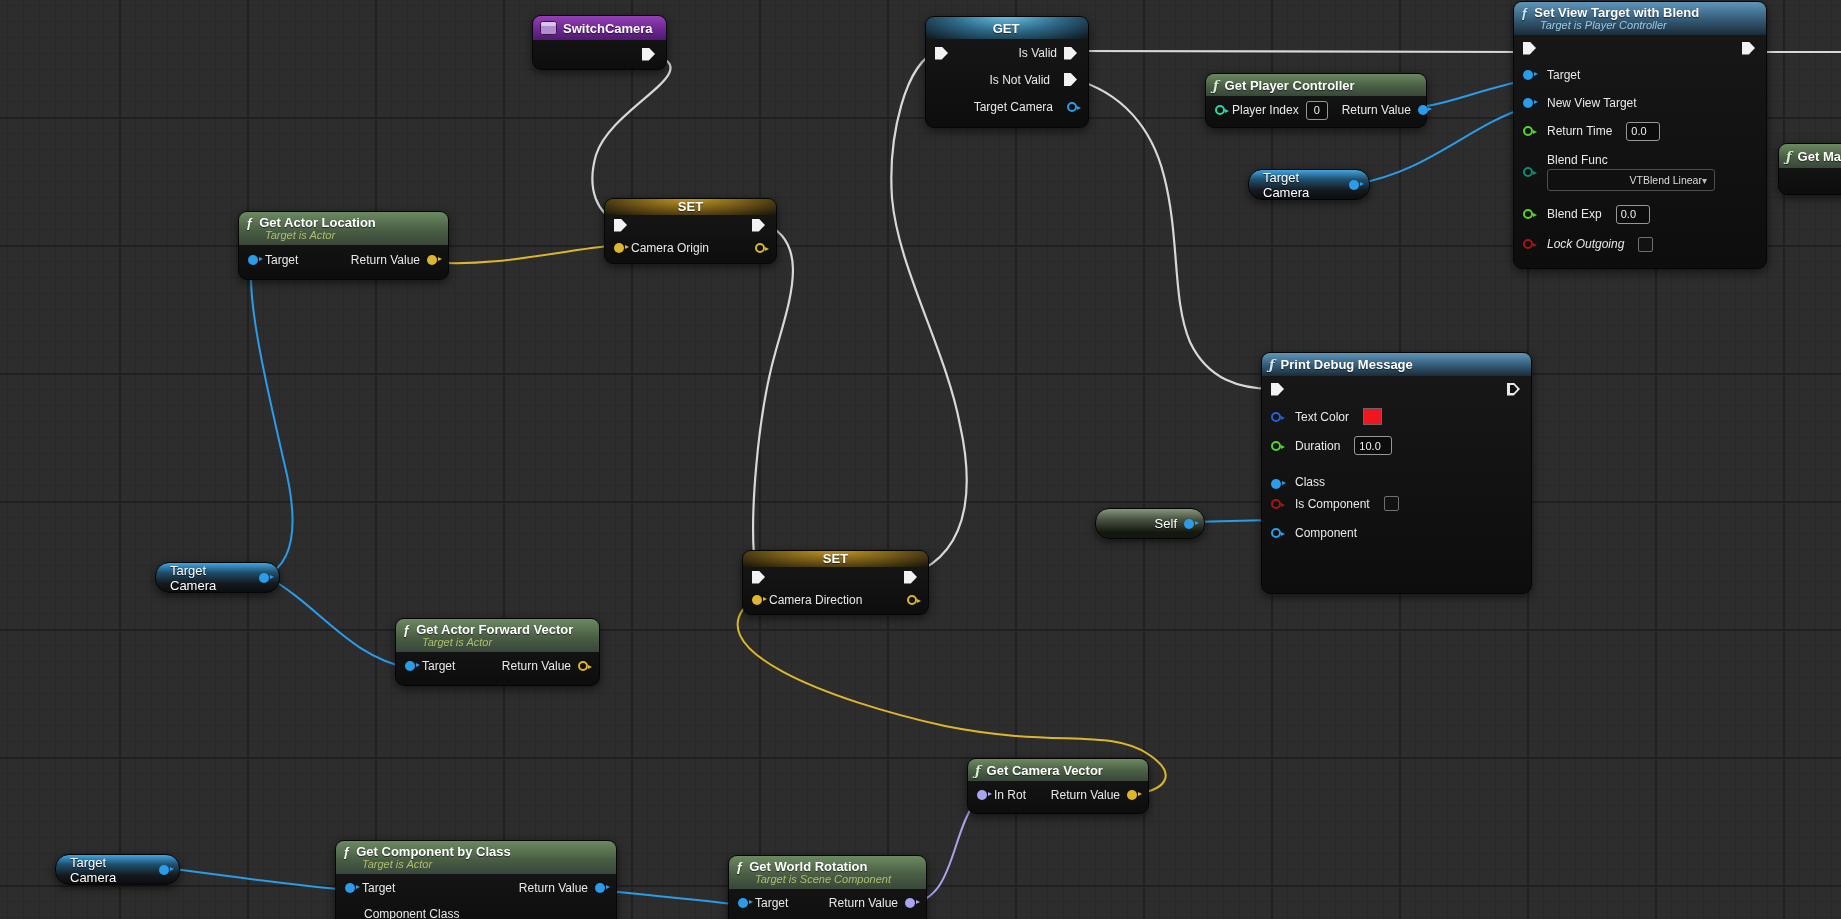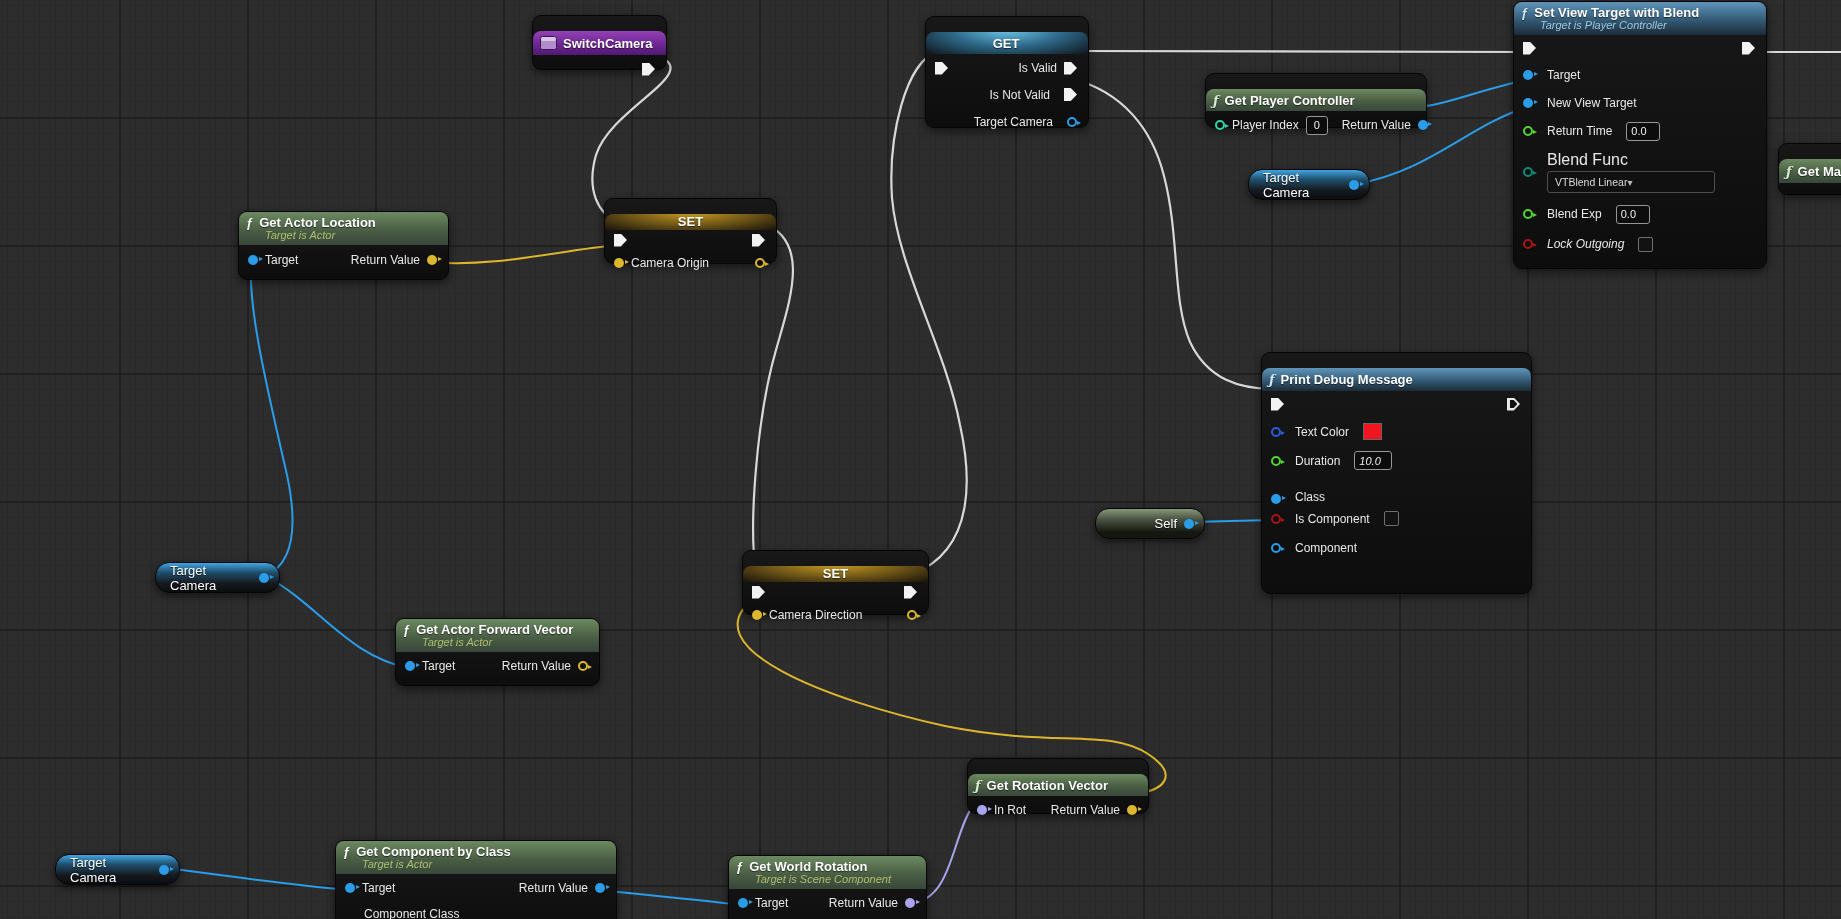--- a/index.html
+++ b/index.html
@@ -14,21 +14,21 @@
       linear-gradient(90deg,#292929 1px, transparent 1px);
     background-size:128px 128px,128px 128px,16px 16px,16px 16px;
     background-position:-9px -11px,-9px -11px,-9px -11px,-9px -11px;
   }
   #wires{position:absolute;left:0;top:0;z-index:1;}
   .node{position:absolute;z-index:2;background:linear-gradient(#181818,#0d0d0d);
     border:1px solid #050505;border-radius:9px;box-shadow:0 3px 10px rgba(0,0,0,.55);
     color:#e4e4e4;font-size:12px;}
   .hdr{display:flex;align-items:center;gap:6px;padding:4px 9px 4px 7px;
     border-radius:8px 8px 0 0;font-weight:bold;font-size:13px;color:#fff;
-    text-shadow:0 1px 1px rgba(0,0,0,.6);margin-top:15px;}
+    text-shadow:0 1px 1px rgba(0,0,0,.6);}
   .hdr .fn{font-style:italic;font-family:"DejaVu Serif",serif;font-weight:bold;
     font-size:13px;color:#d8ecd2;}
   .hdr2{display:block;padding:3px 9px 4px 7px;border-radius:8px 8px 0 0;}
   .hdr2 .trow{display:flex;align-items:center;gap:6px;font-weight:bold;font-size:13px;
     color:#fff;text-shadow:0 1px 1px rgba(0,0,0,.6);}
   .hdr2 .sub{font-style:italic;font-size:11px;margin-left:19px;margin-top:-1px;}
   .hdr-fn{background:linear-gradient(180deg,#6c8a61 0%,#4a5e44 55%,#38473a 100%);}
   .hdr-fn .sub{color:#aebf6e;}
   .hdr-blue{background:linear-gradient(180deg,#5f95ba 0%,#335a75 55%,#1c2b38 100%);}
   .hdr-blue .sub{color:#9cc6de;}
@@ -54,34 +54,34 @@
   .pdot.hollow{border:2.6px solid currentColor;box-sizing:border-box;}
   .pdot::after{content:"";position:absolute;left:10.5px;top:2.4px;width:0;height:0;
     border-top:2.6px solid transparent;border-bottom:2.6px solid transparent;
     border-left:4.2px solid currentColor;}
   .pdot.hollow::after{left:8.2px;}
   .vbox{background:#0c0c0c;border:1px solid #979797;border-radius:3px;color:#f0f0f0;
     font-size:11px;font-family:"Liberation Sans",sans-serif;height:15px;padding:1px 4px;}
   .cb{width:13px;height:13px;background:#121212;border:1px solid #6f6f6f;
     border-radius:2px;flex:none;}
   .swatch{width:17px;height:15px;border:1px solid #666;flex:none;}
-  .dd{display:flex;align-items:center;justify-content:flex-start;background:#101010;
+  .dd{display:flex;align-items:center;justify-content:flex-end;background:#101010;
     border:1px solid #4e4e4e;border-radius:3px;height:20px;padding:0 7px;width:152px;
     font-size:10.5px;color:#dcdcdc;}
   .dd .chev{font-size:10px;color:#bbb;}
   .pill{position:absolute;z-index:2;height:29px;border-radius:14px;border:1px solid #050505;
     box-shadow:0 3px 8px rgba(0,0,0,.55);display:flex;align-items:center;
     justify-content:flex-end;gap:7px;padding:0 10px 0 14px;color:#fff;font-size:13px;
     text-shadow:0 1px 1px rgba(0,0,0,.7);}
   .pill-blue{background:linear-gradient(180deg,#41a5e2 0%,#20506e 32%,#15191e 70%,#0b0d0f 100%);}
   .pill-green{background:linear-gradient(180deg,#87977c 0%,#4a5443 35%,#14170f 80%);}
   .camicon{width:15px;height:12px;border-radius:2.5px;background:#d9c6e6;flex:none;
     box-shadow:inset 0 -8px 0 #b38cce;border:1px solid #3a1650;}
   .textcol{display:flex;flex-direction:column;gap:2px;}
-  .textcol .lbl{font-size:16px;}
+  .textcol .lbl{font-size:12px;}
 </style>
 </head>
 <body>
 
 <svg id="wires" width="1841" height="919">
   <g fill="none" stroke-width="2.2" stroke="#d8d8d8">
     <path d="M651,54 C712,70 612,105 596,155 C586,190 598,214 618,222"></path>
     <path d="M761,222 C812,240 790,300 776,350 C758,412 748,522 756,574"></path>
     <path d="M913,574 C978,548 970,470 960,425 C946,350 898,268 892,198 C888,138 905,60 939,51"></path>
     <path d="M1073,51 L1527,52"></path>
@@ -241,21 +241,21 @@
       </span>
   </div>
   <div class="row" style="height:29px;">
     <span class="pdot hollow" style="color:#2a5cd8;"></span>
     <span class="lbl">Text Color</span>
     <span class="swatch" style="background:#f0151f;"></span>
   </div>
   <div class="row" style="height:29px;">
     <span class="pdot hollow" style="color:#52d432;"></span>
     <span class="lbl">Duration</span>
-    <input class="vbox" style="width: 28px; font-style: italic;" value="10.0">
+    <input class="vbox" style="width: 28px;" value="10.0">
   </div>
   <div class="row" style="height:29px;align-items:flex-end;">
     <span class="pdot filled" style="color:#2a9ce8;"></span>
     <span class="lbl">Class</span>
   </div>
   <div class="row" style="height:29px;">
     <span class="pdot hollow" style="color:#a81414;"></span>
     <span class="lbl">Is Component</span>
     <span class="cb"></span>
   </div>
@@ -353,21 +353,21 @@
       <span class="pdot filled" style="color:#dcb62c;"></span>
       <span class="lbl">Camera Direction</span>
     </span>
     <span class="pdot hollow" style="color:#dcb62c;"></span>
   </div>
 </div>
 
 <div class="node" style="left:967px;top:758px;width:180px;height:54px;">
   <div class="hdr hdr-fn" style="height:14px;">
     <span class="fn">ƒ</span>
-    <span>Get Rotation Vector</span>
+    <span>Get Camera Vector</span>
   </div>
   <div class="row split" style="height:28px;">
     <span class="grp">
       <span class="pdot filled" style="color:#a8a4ee;"></span>
       <span class="lbl">In Rot</span>
     </span>
     <span class="grp">
       <span class="lbl">Return Value</span>
       <span class="pdot filled" style="color:#dcb62c;"></span>
     </span>

